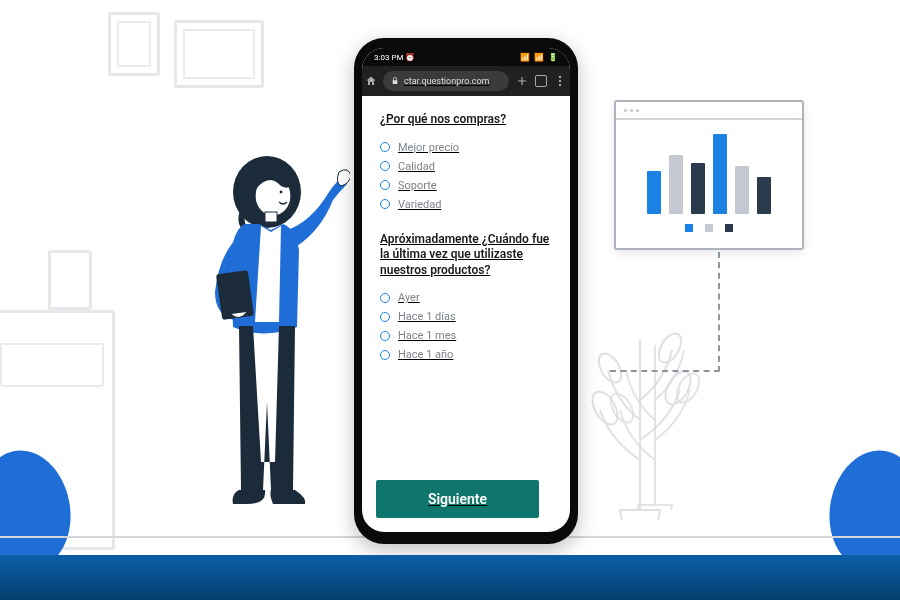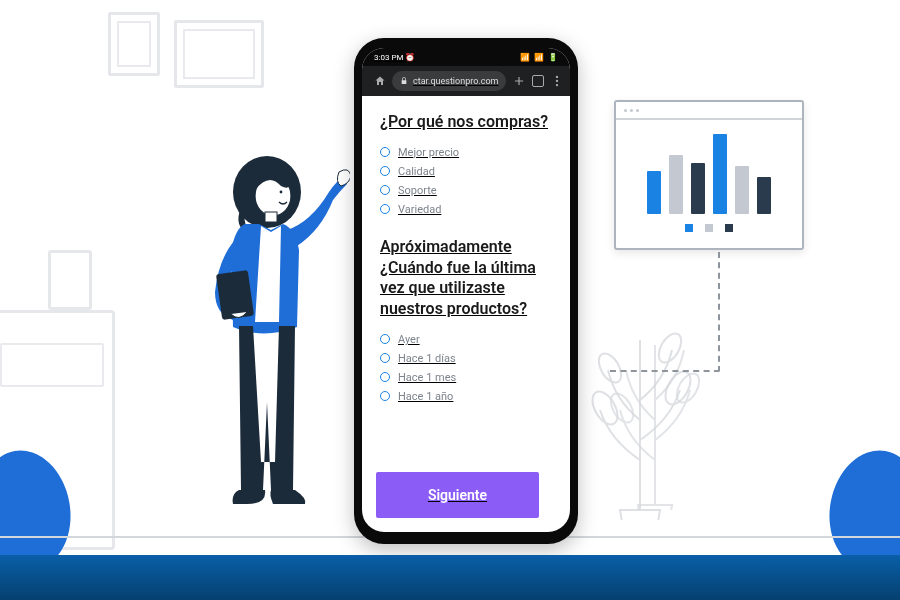--- a/index.html
+++ b/index.html
@@ -31,34 +31,34 @@
 .person svg { width: 100%; height: 100%; }
 
 
 .phone { position: absolute; left: 354px; top: 38px; width: 224px; height: 506px; background: #0a0a0a; border-radius: 30px; padding: 10px 8px 12px 8px; box-shadow: 0 6px 20px rgba(0,0,0,0.25); text-decoration: underline; }
 .phone-inner { width: 100%; height: 100%; background: #fff; border-radius: 22px; overflow: hidden; display: flex; flex-direction: column; }
 
 .status-bar { height: 18px; background: #0a0a0a; color: #fff; display: flex; align-items: center; justify-content: space-between; padding: 0 12px; font-size: 8px; }
 .status-icons { display: flex; gap: 4px; align-items: center; }
 .status-icons span { display: inline-block; }
 
-.browser-bar { height: 30px; background: #1f2022; display: flex; align-items: center; padding: 0 12px; gap: 6px; }
+.browser-bar { height: 30px; background: #1f2022; display: flex; align-items: center; padding: 0 3px; gap: 6px; }
 .home-icon { width: 12px; height: 12px; color: #aaa; flex-shrink: 0; }
 .url-pill { flex: 1; background: #3a3b3d; border-radius: 12px; height: 20px; display: flex; align-items: center; padding: 0 8px; gap: 5px; color: #ddd; font-size: 9px; }
 .lock-icon { width: 8px; height: 8px; flex-shrink: 0; }
 .plus-icon, .tabs-icon, .dots-icon { width: 14px; height: 14px; color: #aaa; flex-shrink: 0; }
 .tabs-icon { border: 1.5px solid #aaa; border-radius: 2px; width: 12px; height: 12px; }
 
 .survey-content { flex: 1; padding: 16px 18px 10px 18px; overflow: hidden; }
-.question { font-size: 16px; font-weight: 600; color: #1a1a1a; margin-bottom: 10px; line-height: 1.3; }
+.question { font-size: 12px; font-weight: 600; color: #1a1a1a; margin-bottom: 10px; line-height: 1.3; }
 .options { margin-bottom: 18px; }
 .option { display: flex; align-items: center; gap: 8px; padding: 3px 0; font-size: 11px; color: #7d838c; cursor: pointer; }
 .radio { width: 10px; height: 10px; border: 1.5px solid #1a82e2; border-radius: 50%; flex-shrink: 0; }
 
-.next-btn { margin: 0 31px 14px 14px; height: 46px; background: #8b5cf6; color: #fff; font-size: 14px; font-weight: 600; display: flex; align-items: center; justify-content: center; border-radius: 2px; cursor: pointer; }
+.next-btn { margin: 0 31px 14px 14px; height: 38px; background: #0f766e; color: #fff; font-size: 14px; font-weight: 600; display: flex; align-items: center; justify-content: center; border-radius: 2px; cursor: pointer; }
 
 
 .chart-panel { position: absolute; right: 96px; top: 100px; width: 190px; height: 150px; background: #fff; border: 2px solid #aeb4bd; border-radius: 3px; box-shadow: 0 3px 8px rgba(0,0,0,0.1); }
 .chart-header { height: 18px; border-bottom: 2px solid #d0d3d8; display: flex; align-items: center; padding-left: 8px; gap: 3px; }
 .chart-dot { width: 3px; height: 3px; border-radius: 50%; background: #c4c8ce; }
 .chart-area { padding: 12px 14px 6px 14px; height: 100px; display: flex; align-items: flex-end; gap: 8px; justify-content: center; }
 .bar { width: 14px; border-radius: 1px; }
 .chart-legend { display: flex; justify-content: center; gap: 12px; padding: 4px 0; }
 .legend-item { display: flex; align-items: center; gap: 4px; font-size: 8px; color: #666; }
 .legend-swatch { width: 8px; height: 8px; }

